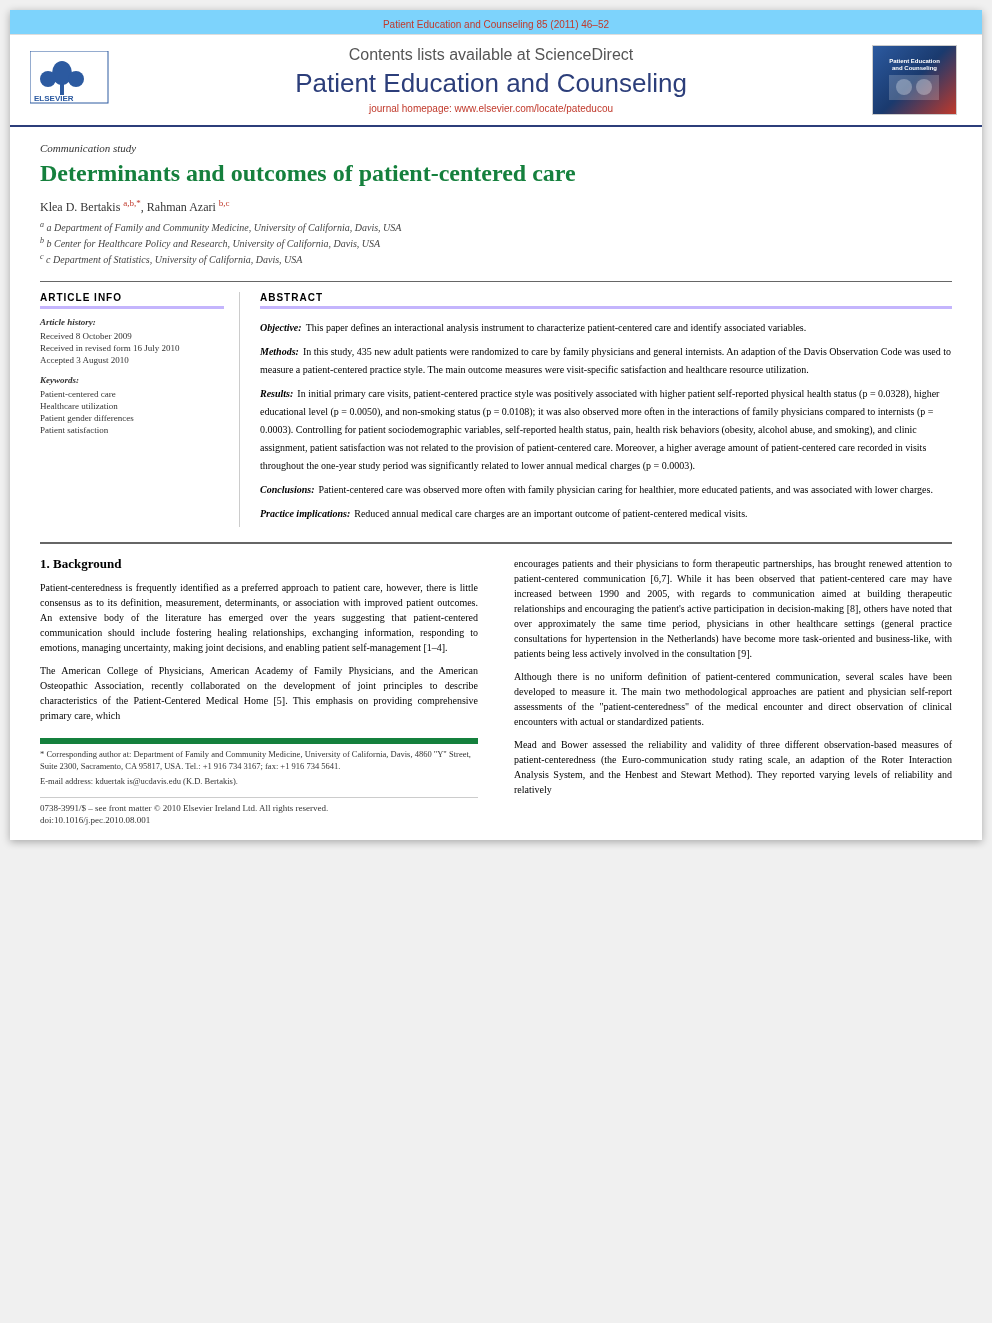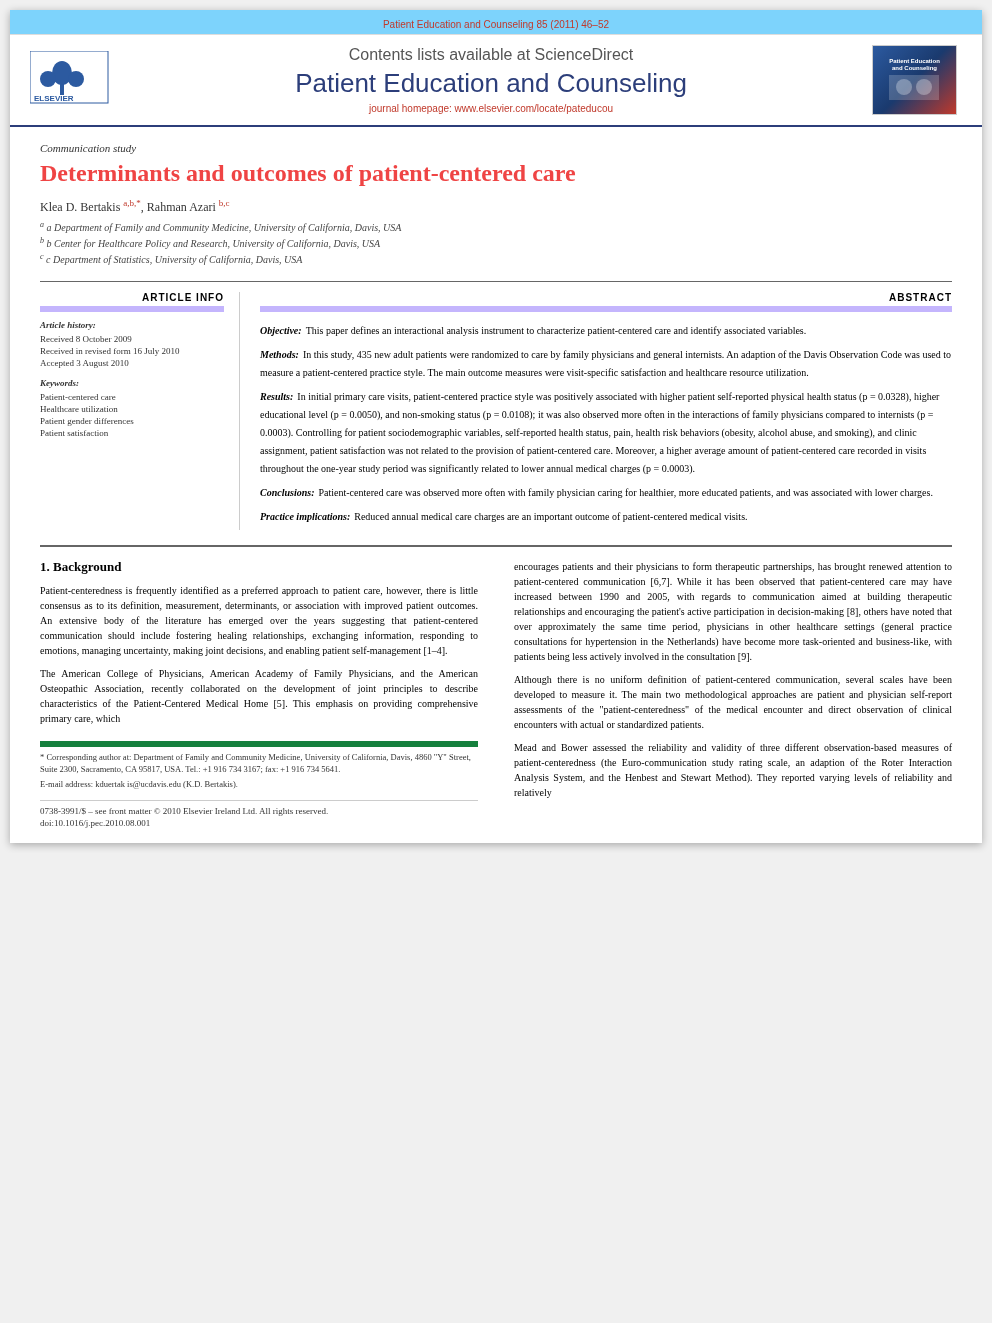--- a/index.html
+++ b/index.html
@@ -94,21 +94,21 @@
     }
     .article-type {
       font-size: 11px;
       font-style: italic;
       color: #333;
       margin-bottom: 5px;
     }
     .article-main-title {
       font-size: 24px;
       font-weight: bold;
-      color: #ef4444;
+      color: #15803d;
       margin-bottom: 10px;
       line-height: 1.2;
     }
     .authors {
       font-size: 12px;
       color: #333;
       margin-bottom: 5px;
     }
     .authors sup {
       color: #c0392b;
@@ -140,23 +140,22 @@
       flex: 1;
     }
     .col-header {
       font-size: 10px;
       font-weight: bold;
       font-family: Arial, sans-serif;
       color: #000;
       text-transform: uppercase;
       letter-spacing: 1px;
       margin-bottom: 8px;
-      border-bottom: 6px solid #c4b5fd;
+      border-bottom: 3px solid #c4b5fd;
       padding-bottom: 3px;
-      text-align: right;
     }
     .article-history-label {
       font-size: 9px;
       font-style: italic;
       color: #333;
       font-weight: bold;
       margin-bottom: 4px;
     }
     .article-history-item {
       font-size: 9px;

